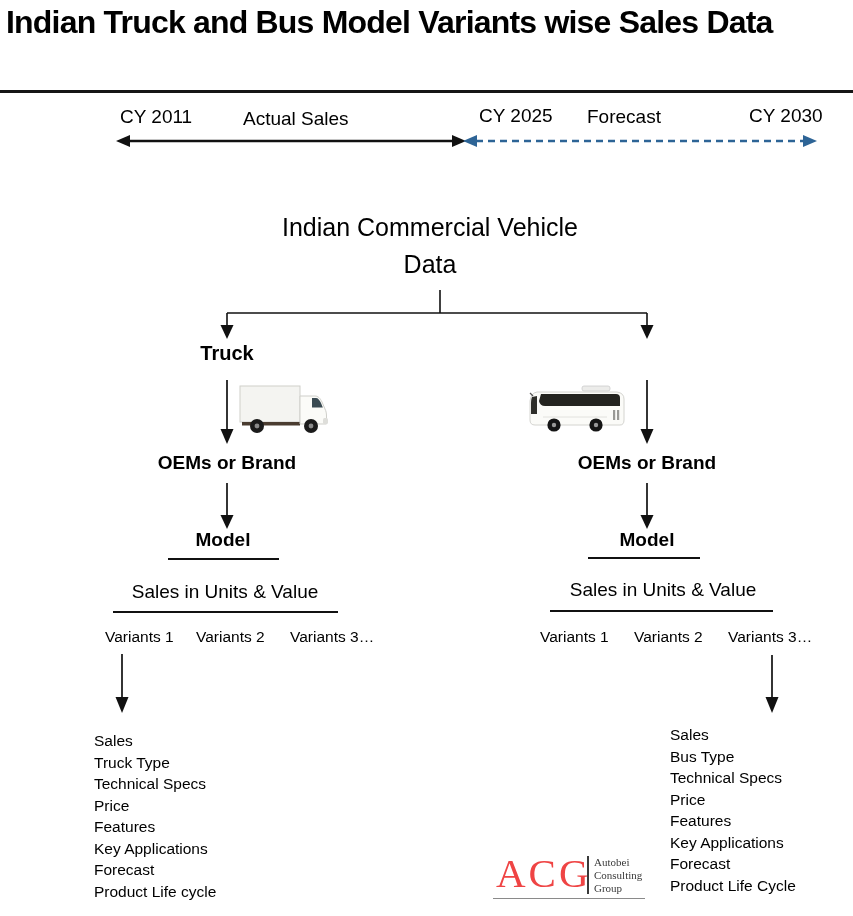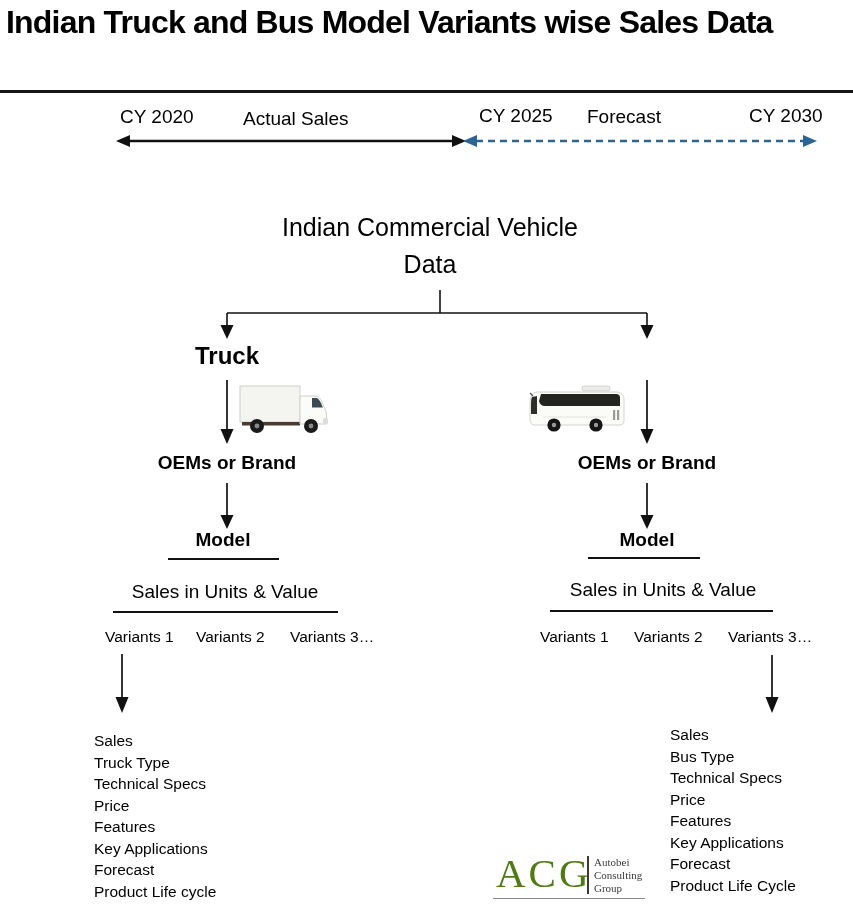--- a/index.html
+++ b/index.html
@@ -4,40 +4,40 @@
 <style>
   html,body{margin:0;padding:0;background:#fff;}
   .canvas{position:relative;width:853px;height:916px;background:#fff;overflow:hidden;
           font-family:"Liberation Sans", sans-serif;color:#000;}
   .abs{position:absolute;}
   .ctr{text-align:center;}
   .rule{background:#161616;}
   .title{font-size:32px;font-weight:700;letter-spacing:-0.8px;white-space:nowrap;}
   .tl-label{font-size:19px;white-space:nowrap;}
   .root-h{font-size:25px;font-weight:400;line-height:37px;}
-  .branch-h{font-size:24px;font-weight:700;}
+  .branch-h{font-size:20px;font-weight:700;}
   .node-h{font-size:19px;font-weight:700;white-space:nowrap;}
   .sales-h{font-size:19px;white-space:nowrap;}
   .variant{font-size:15.5px;white-space:nowrap;margin-left:12px;}
   .detail-list{font-size:15.5px;line-height:21.5px;white-space:nowrap;}
   .uline{height:2px;background:#111;}
-  .acg{font-family:"Liberation Serif", serif;font-size:41px;letter-spacing:3px;color:#4d7c0f;line-height:1;}
+  .acg{font-family:"Liberation Serif", serif;font-size:41px;letter-spacing:3px;color:#ef4444;line-height:1;}
   .acg-small{font-family:"Liberation Serif", serif;font-size:11px;line-height:13px;color:#3a3a3a;}
 </style>
 </head>
 <body>
 
 <div class="canvas">
 
   <div class="abs title" style="left:6px;top:4px;">Indian Truck and Bus Model Variants wise Sales Data</div>
 
   <div class="abs rule" style="left:0;top:90px;width:853px;height:3px;"></div>
 
   <div>
-    <div class="abs tl-label" style="left:120px;top:106px;">CY 2020</div>
+    <div class="abs tl-label" style="left:120px;top:106px;">CY 2011</div>
     <div class="abs tl-label" style="left:243px;top:108px;">Actual Sales</div>
     <div class="abs tl-label" style="left:440px;top:105px;margin-left:39px;">CY 2025</div>
     <div class="abs tl-label" style="left:587px;top:106px;">Forecast</div>
     <div class="abs tl-label" style="left:749px;top:105px;">CY 2030</div>
 
     <svg class="abs" style="left:116px;top:133px;" width="350" height="16" viewBox="0 0 350 16">
       <line x1="12" y1="8" x2="338" y2="8" stroke="#111" stroke-width="2.6"></line>
       <polygon points="0,8 14,2 14,14" fill="#111"></polygon>
       <polygon points="350,8 336,2 336,14" fill="#111"></polygon>
     </svg>

